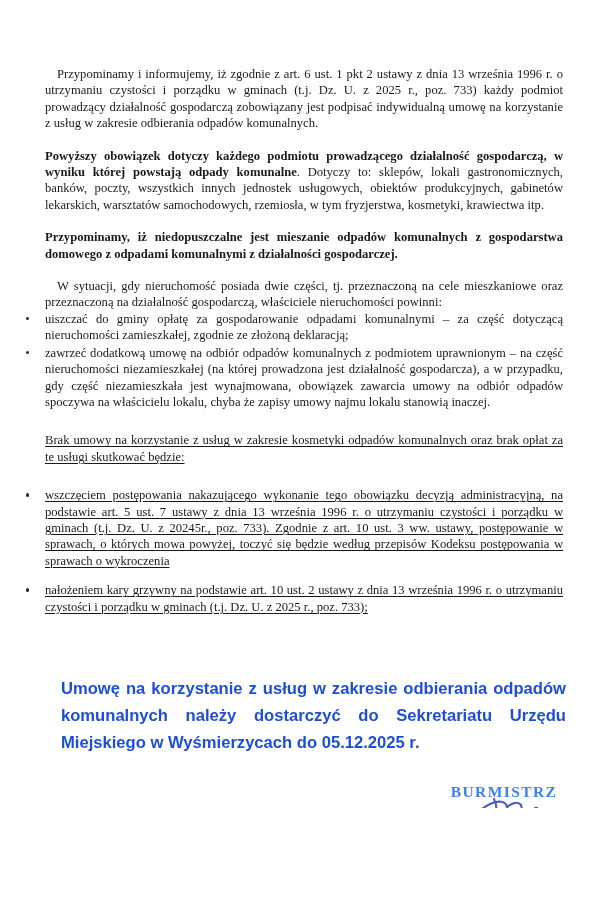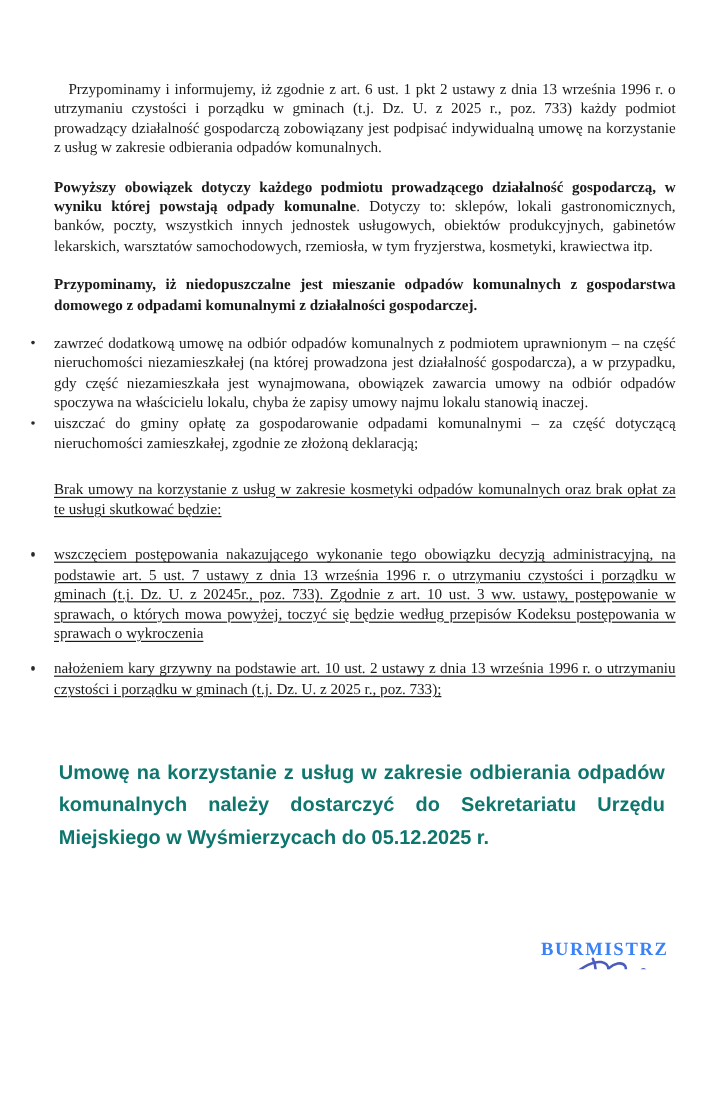--- a/index.html
+++ b/index.html
@@ -95,22 +95,22 @@
   }
 
   
   .closing {
     font-family: "Liberation Sans", "DejaVu Sans", sans-serif;
     font-weight: bold;
     font-size: 16.6px;
     line-height: 27px;
     text-align: justify;
     text-justify: inter-word;
-    color: #0f766e;
-    margin: 4px;
+    color: #1d4ed8;
+    margin: 16px;
     width: 505px;
   }
 
   
   .stamp {
     position: absolute;
     left: 424px;
     top: 783px;
     width: 160px;
     height: 70px;
@@ -161,29 +161,30 @@
     <div class="gap-md"></div>
 
     <p class="para"><span class="b">Powyższy obowiązek dotyczy każdego podmiotu prowadzącego działalność gospodarczą, w wyniku której powstają odpady komunalne</span><span>. Dotyczy to: sklepów, lokali gastronomicznych, banków, poczty, wszystkich innych jednostek usługowych, obiektów produkcyjnych, gabinetów lekarskich, warsztatów samochodowych, rzemiosła, w tym fryzjerstwa, kosmetyki, krawiectwa itp.</span></p>
 
     <div class="gap-md"></div>
 
     <p class="bold-block">Przypominamy, iż niedopuszczalne jest mieszanie odpadów komunalnych z gospodarstwa domowego z odpadami komunalnymi z działalności gospodarczej.</p>
 
     <div class="gap-md"></div>
 
+    <p class="para indent">W sytuacji, gdy nieruchomość posiada dwie części, tj. przeznaczoną na cele mieszkaniowe oraz przeznaczoną na działalność gospodarczą, właściciele nieruchomości powinni:</p>
 
     <ul class="bullets">
       <li>
         <span class="bul-dot"></span>
+        <span>uiszczać do gminy opłatę za gospodarowanie odpadami komunalnymi – za część dotyczącą nieruchomości zamieszkałej, zgodnie ze złożoną deklaracją;</span>
+      </li>
+      <li>
+        <span class="bul-dot"></span>
         <span>zawrzeć dodatkową umowę na odbiór odpadów komunalnych z podmiotem uprawnionym – na część nieruchomości niezamieszkałej (na której prowadzona jest działalność gospodarcza), a w przypadku, gdy część niezamieszkała jest wynajmowana, obowiązek zawarcia umowy na odbiór odpadów spoczywa na właścicielu lokalu, chyba że zapisy umowy najmu lokalu stanowią inaczej.</span>
-      </li>
-      <li>
-        <span class="bul-dot"></span>
-        <span>uiszczać do gminy opłatę za gospodarowanie odpadami komunalnymi – za część dotyczącą nieruchomości zamieszkałej, zgodnie ze złożoną deklaracją;</span>
       </li>
     </ul>
 
     <div class="gap-lg"></div>
 
     <p class="u-block"><span class="uline">Brak umowy na korzystanie z usług w zakresie kosmetyki odpadów komunalnych oraz brak opłat za te usługi skutkować będzie:</span></p>
 
     <div class="gap-lg"></div>
 
     <ul class="bullets spaced">

